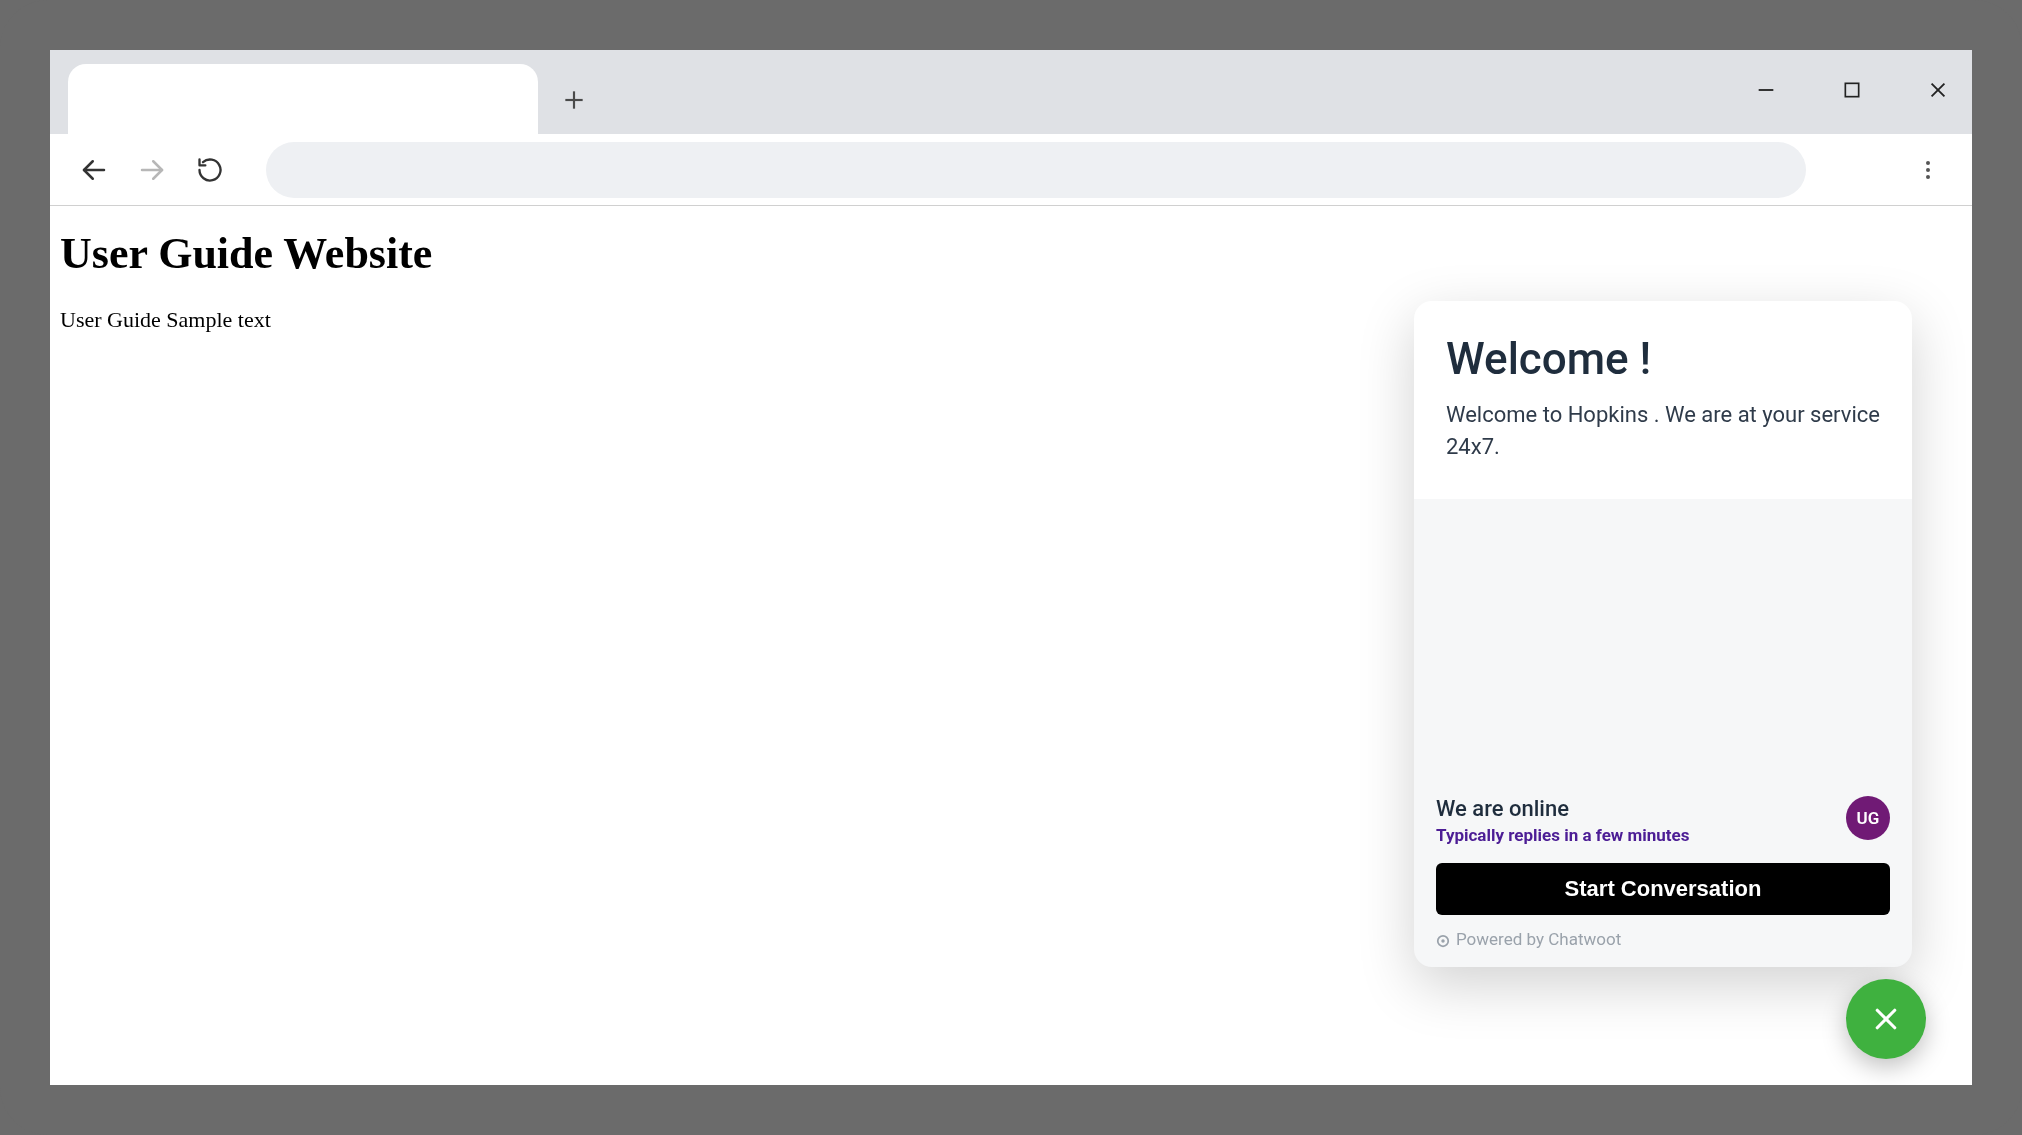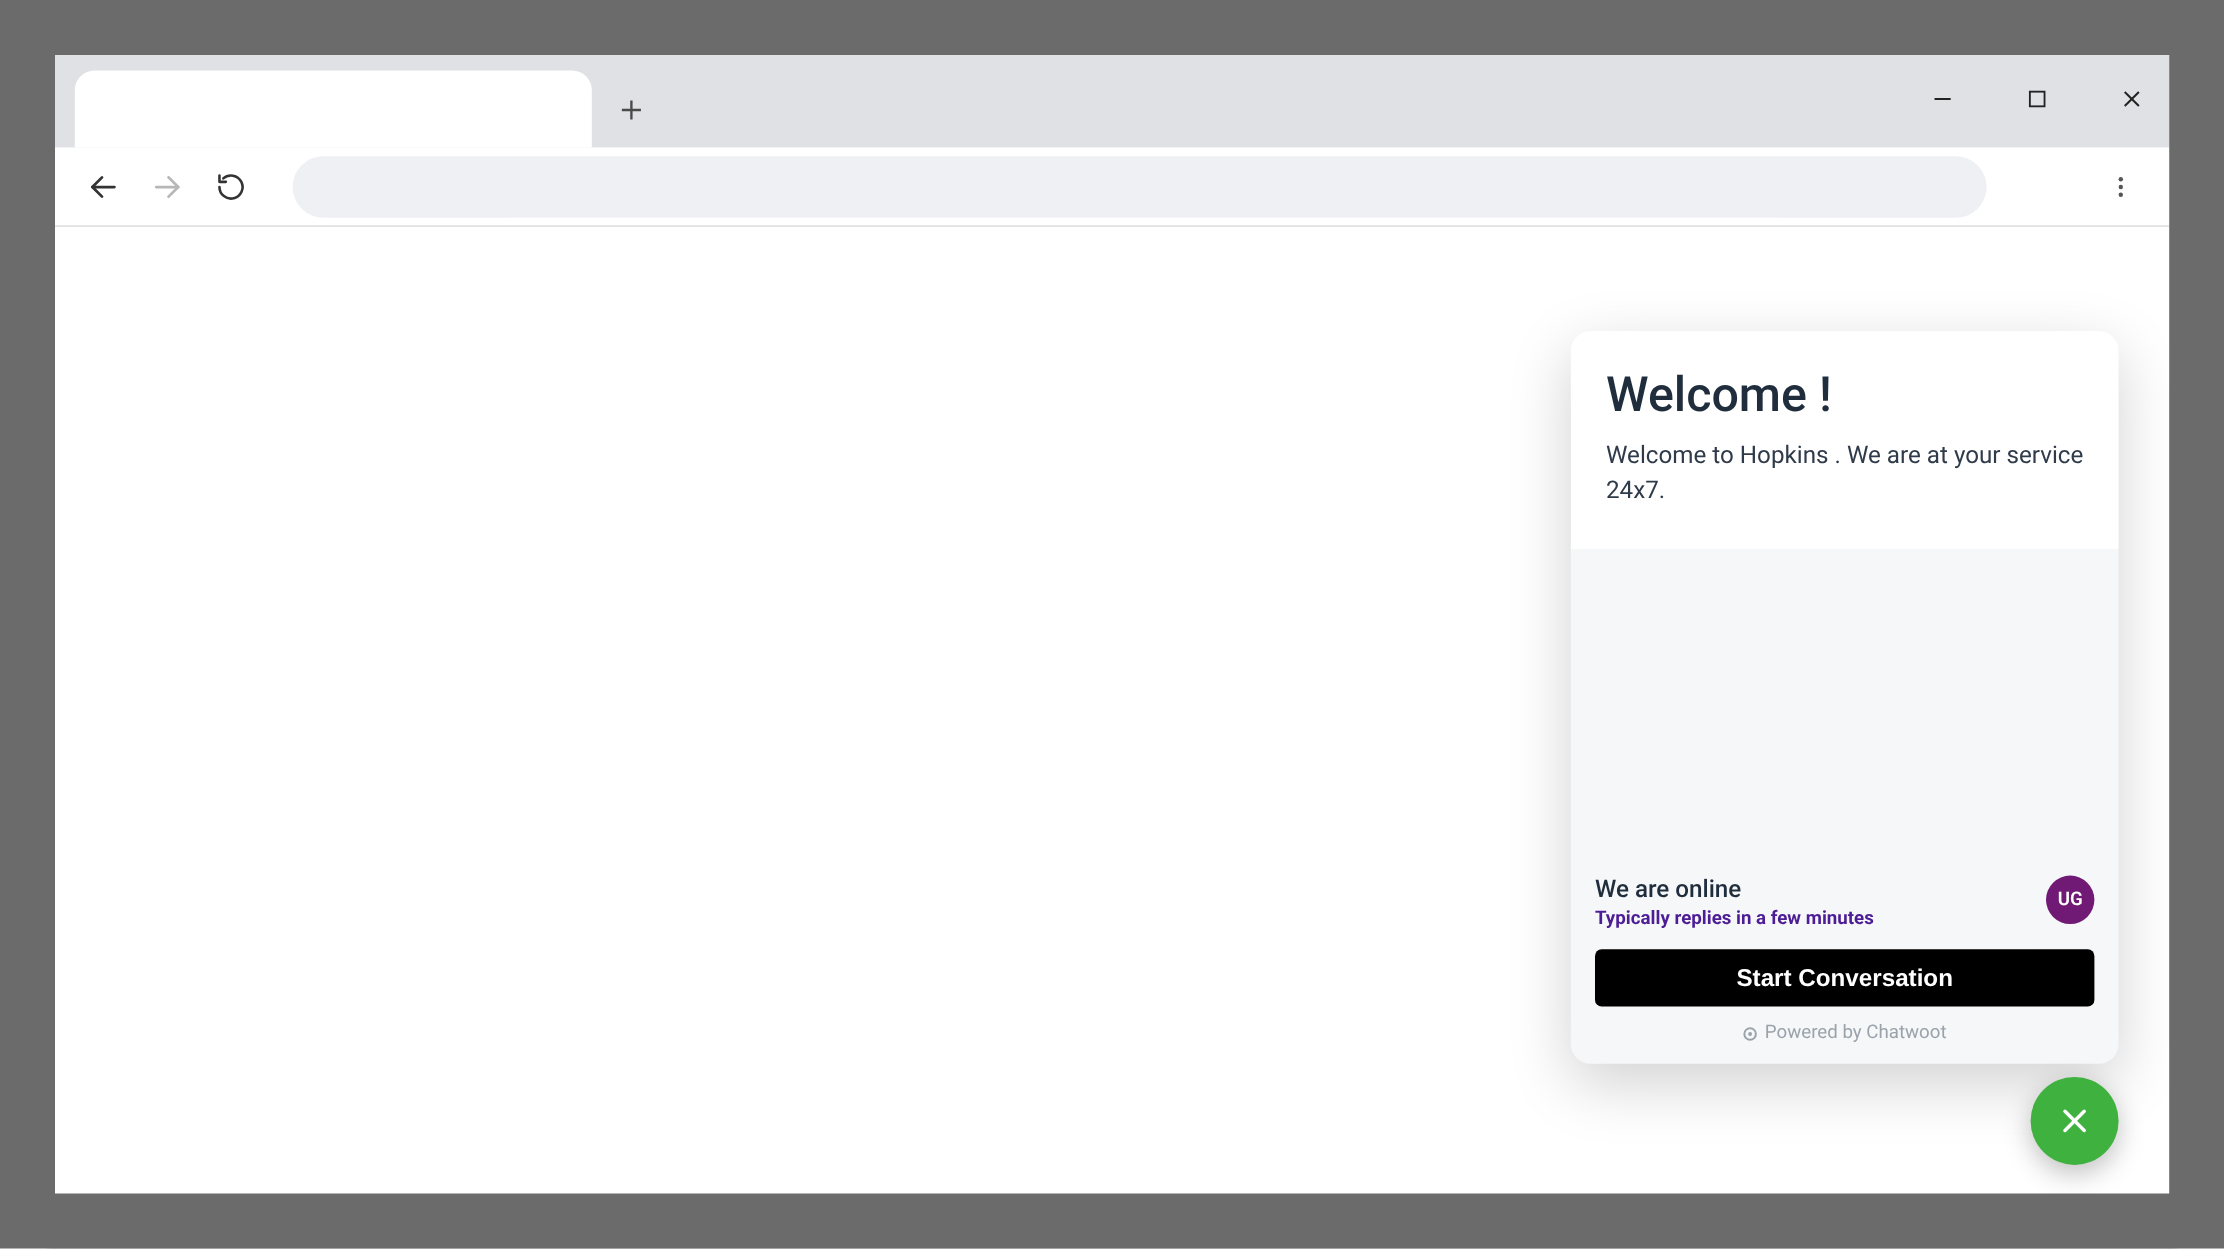--- a/index.html
+++ b/index.html
@@ -113,21 +113,21 @@
     font-size: 44px;
     font-weight: bold;
     margin-bottom: 28px;
   }
   .page p {
     font-size: 22px;
   }
   
   .chat-widget {
     position: absolute;
-    right: 46px;
+    right: 60px;
     bottom: 118px;
     width: 498px;
     height: 666px;
     background: #f6f7f8;
     border-radius: 18px;
     box-shadow: 0 18px 56px rgba(0,0,0,.18);
     overflow: hidden;
     display: flex;
     flex-direction: column;
     font-family: -apple-system, BlinkMacSystemFont, "Segoe UI", Roboto, Arial, sans-serif;
@@ -190,21 +190,21 @@
     border-radius: 6px;
     cursor: pointer;
   }
   .powered {
     text-align: center;
     margin-top: 14px;
     color: #9aa2ab;
     font-size: 17px;
     display: flex;
     align-items: center;
-    justify-content: center;
+    justify-content: flex-start;
     gap: 6px;
   }
   .powered .dot {
     width: 14px; height: 14px;
     display:inline-block;
   }
   
   .chat-bubble {
     position: absolute;
     right: 46px;
@@ -276,20 +276,24 @@
       <div class="address-bar"></div>
       <div class="menu-btn">
         <svg width="24" height="24" viewBox="0 0 24 24" fill="#555">
             <circle cx="12" cy="5" r="2"></circle>
             <circle cx="12" cy="12" r="2"></circle>
             <circle cx="12" cy="19" r="2"></circle>
           </svg>
       </div>
     </div>
 
+    <div class="page">
+      <h1>User Guide Website</h1>
+      <p>User Guide Sample text</p>
+    </div>
 
     <div class="chat-widget">
       <div class="chat-header">
         <h2>Welcome !</h2>
         <p>Welcome to Hopkins . We are at your service 24x7.</p>
       </div>
       <div class="chat-spacer"></div>
       <div class="chat-footer">
         <div class="online-row">
           <div class="online-text">

